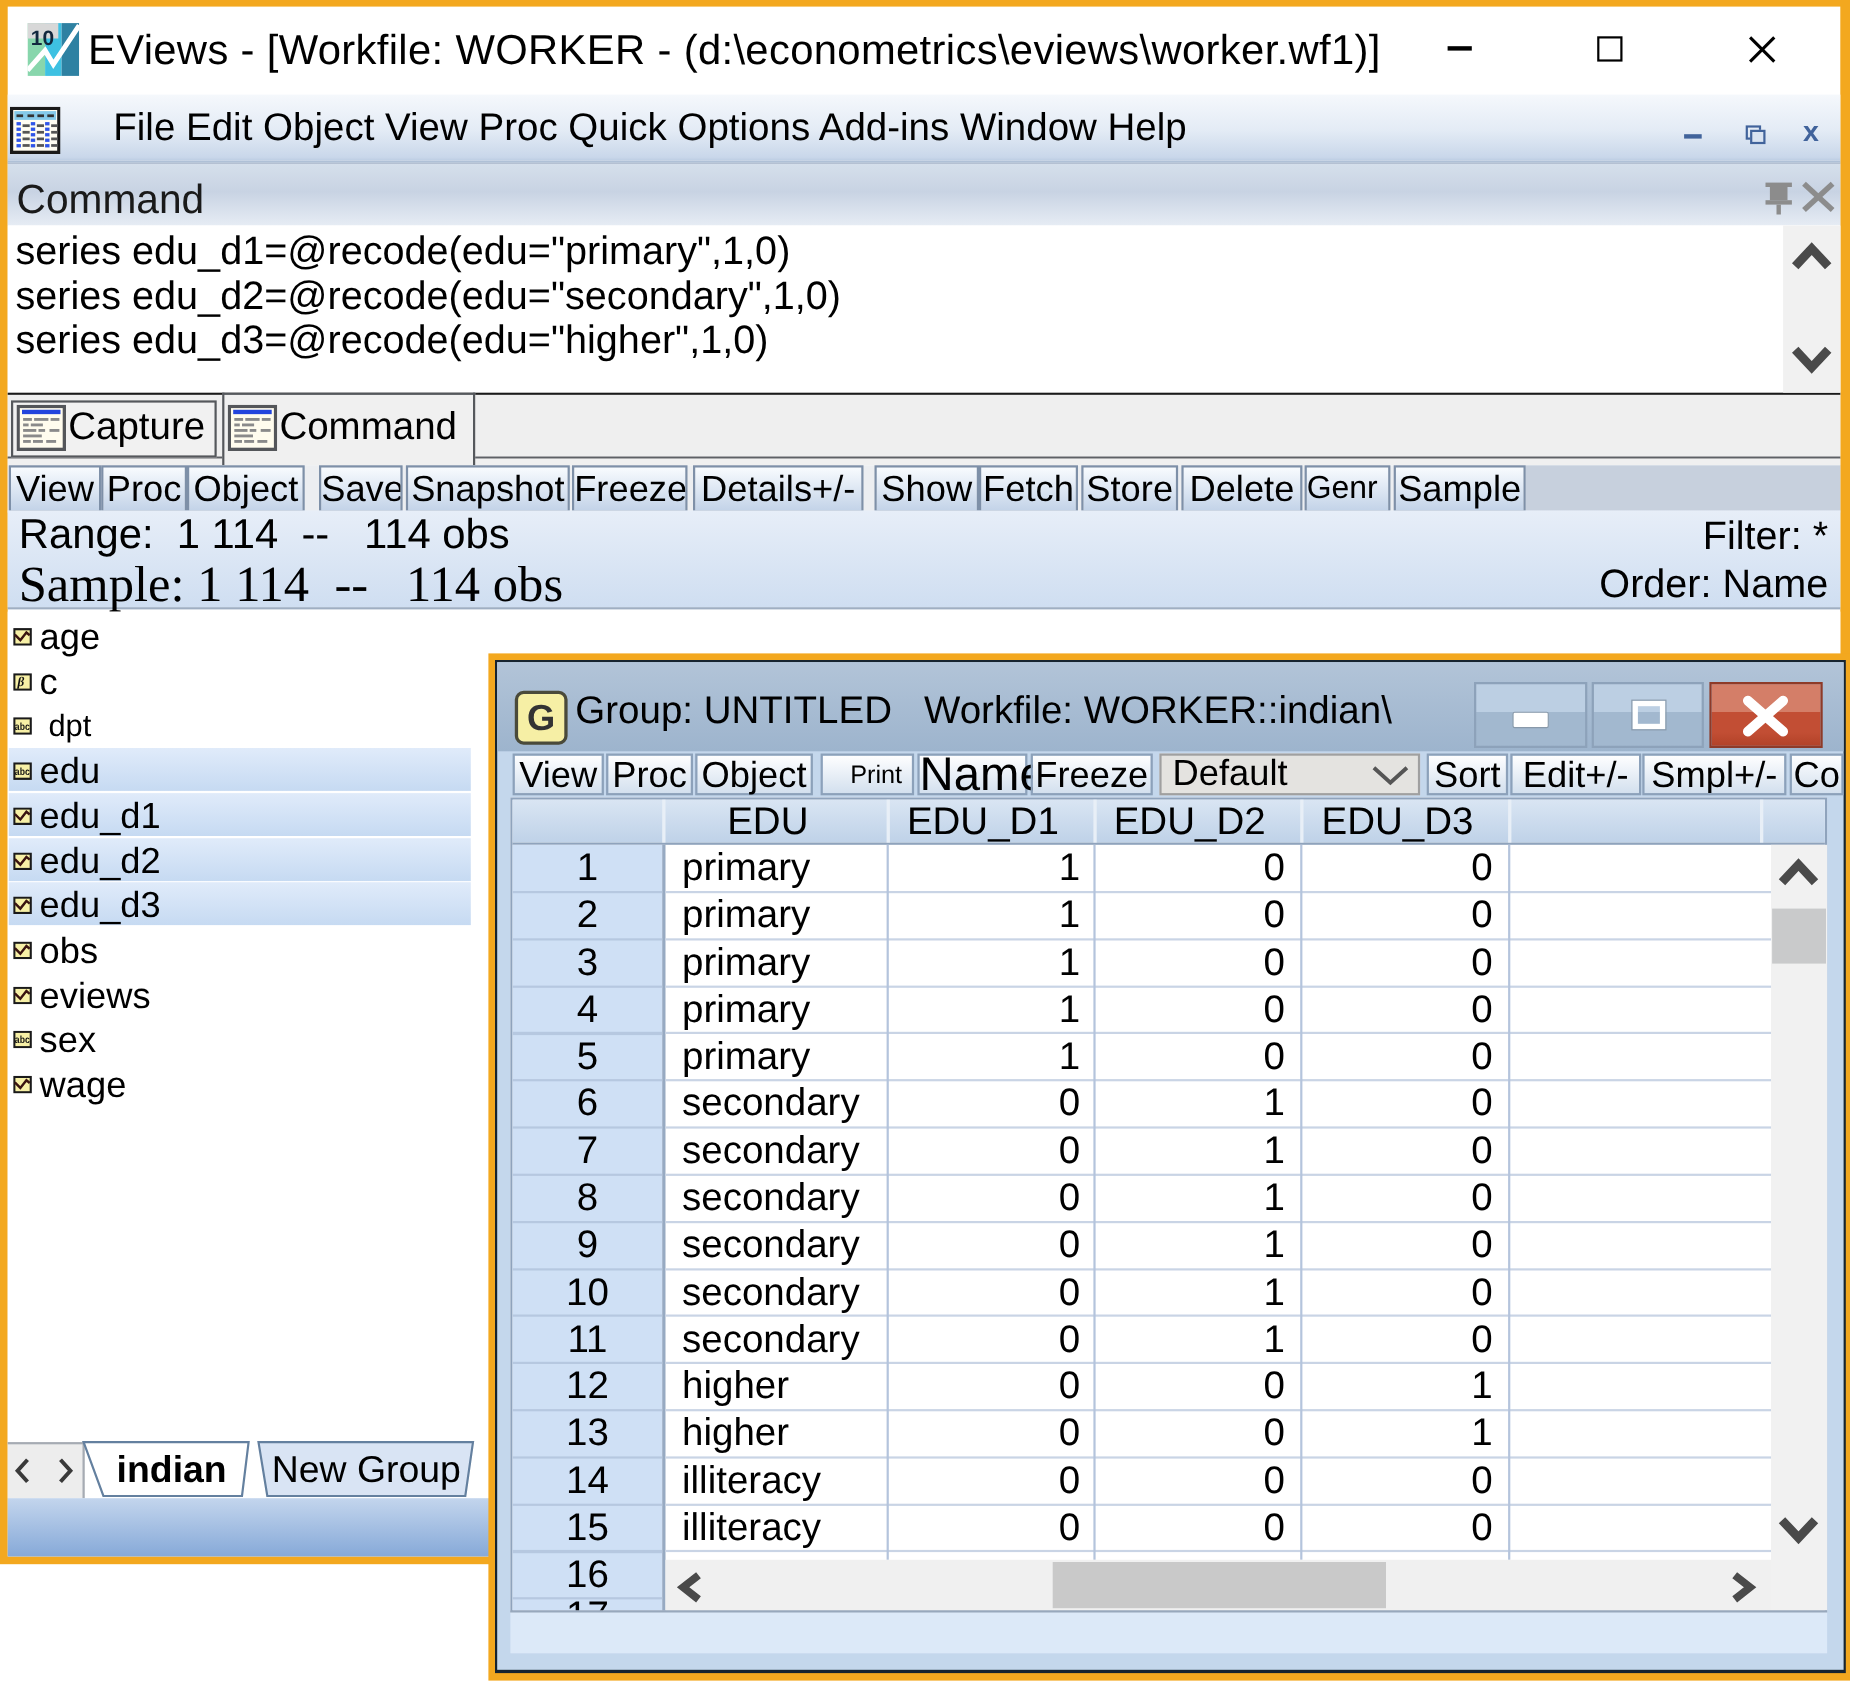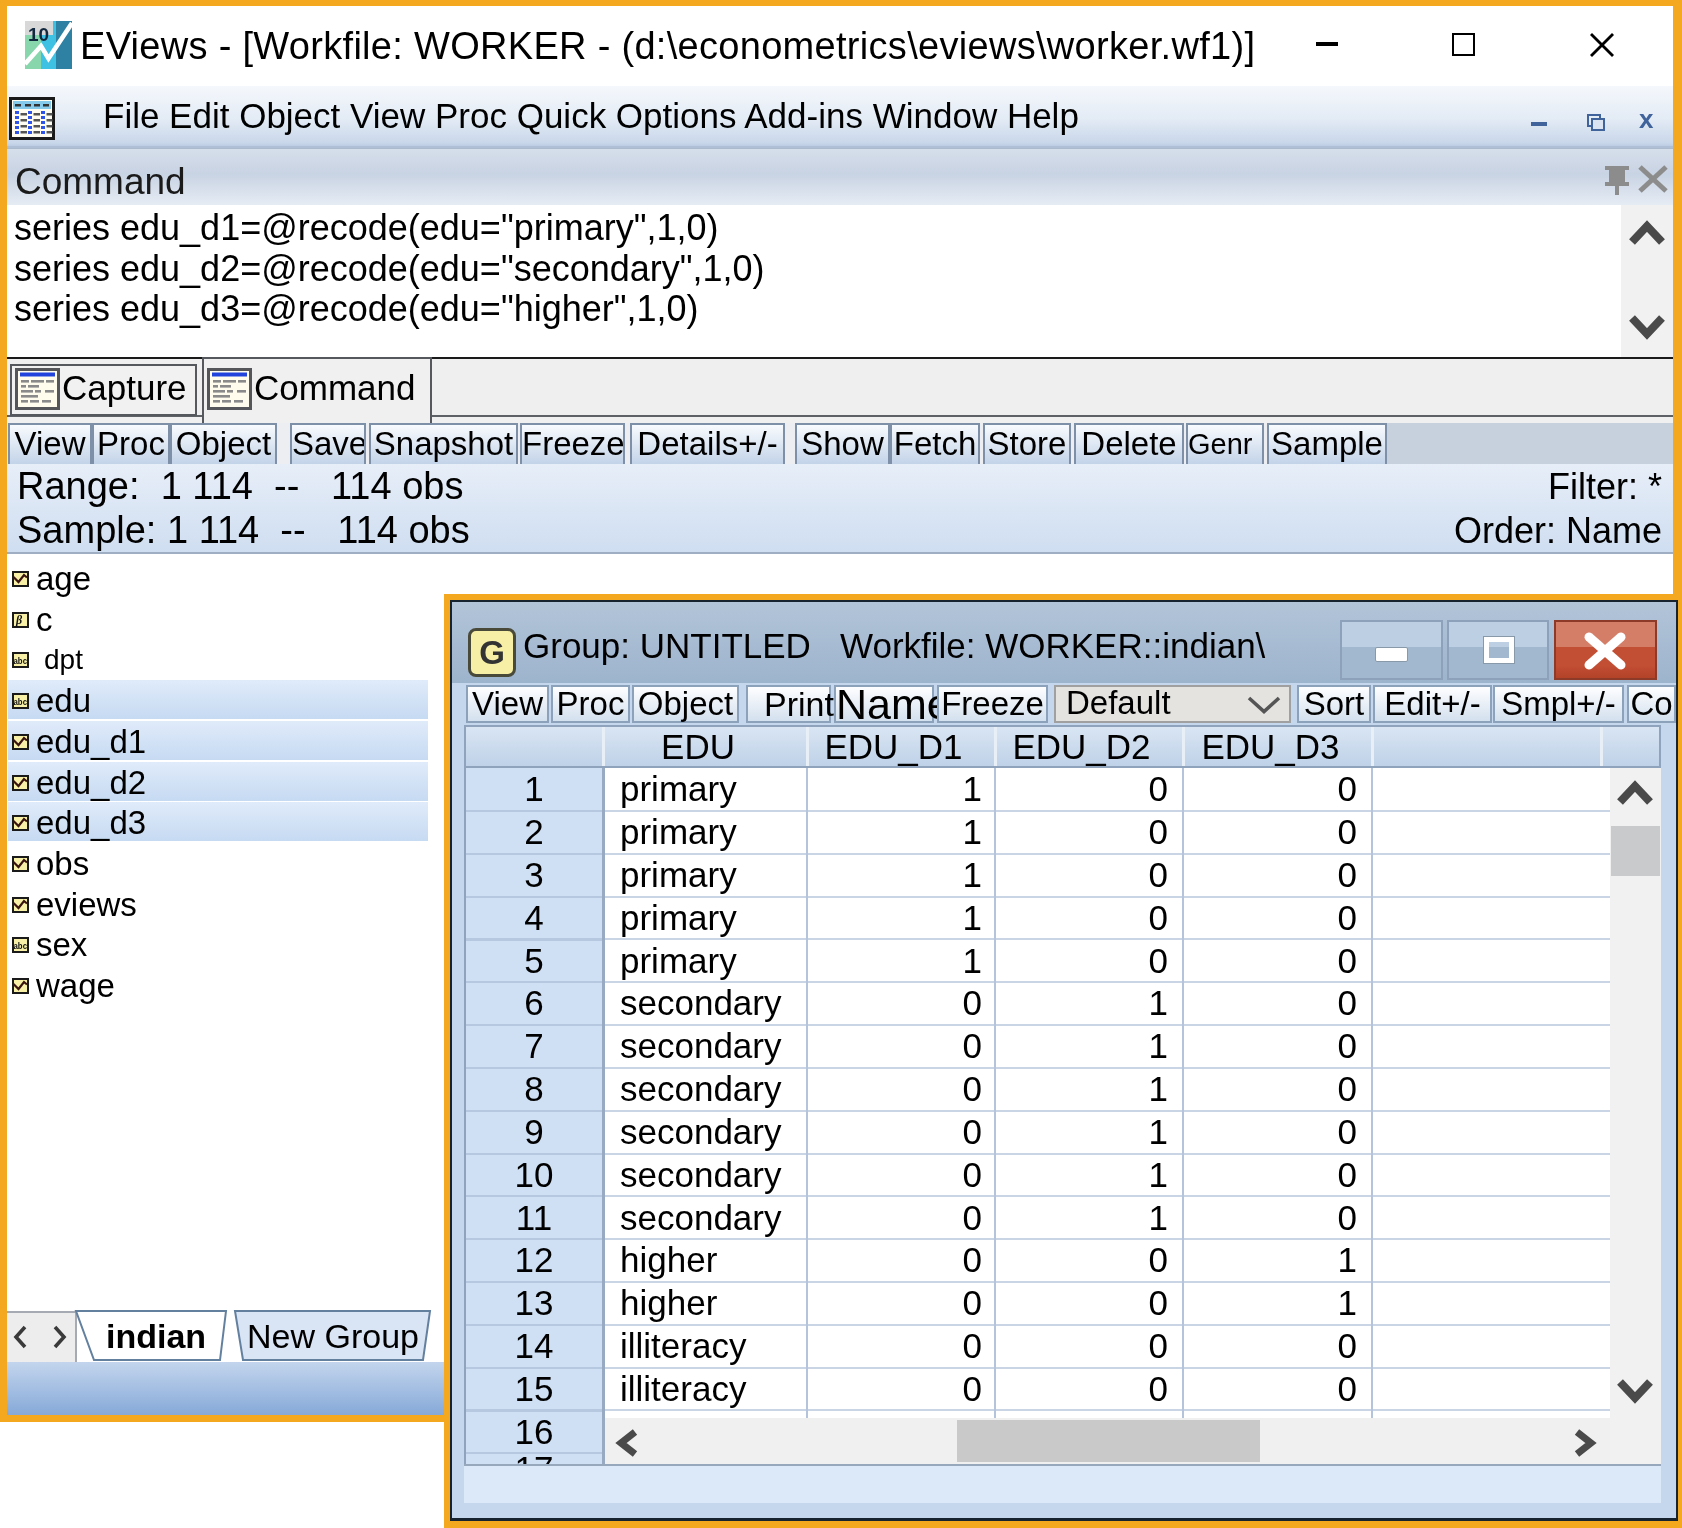--- a/index.html
+++ b/index.html
@@ -151,21 +151,21 @@
 <div class="a" style="left:520px;top:423px;width:105px;height:43px;background:linear-gradient(#F8FBFE,#C3D3E8);border:2px solid #7E90A8;box-sizing:border-box;text-align:center;font-size:33px;line-height:38px;white-space:nowrap;overflow:hidden;">Freeze</div>
 <div class="a" style="left:630px;top:423px;width:155px;height:43px;background:linear-gradient(#F8FBFE,#C3D3E8);border:2px solid #7E90A8;box-sizing:border-box;text-align:center;font-size:33px;line-height:38px;white-space:nowrap;overflow:hidden;">Details+/-</div>
 <div class="a" style="left:795px;top:423px;width:95px;height:43px;background:linear-gradient(#F8FBFE,#C3D3E8);border:2px solid #7E90A8;box-sizing:border-box;text-align:center;font-size:33px;line-height:38px;white-space:nowrap;overflow:hidden;">Show</div>
 <div class="a" style="left:890px;top:423px;width:90px;height:43px;background:linear-gradient(#F8FBFE,#C3D3E8);border:2px solid #7E90A8;box-sizing:border-box;text-align:center;font-size:33px;line-height:38px;white-space:nowrap;overflow:hidden;">Fetch</div>
 <div class="a" style="left:983px;top:423px;width:88px;height:43px;background:linear-gradient(#F8FBFE,#C3D3E8);border:2px solid #7E90A8;box-sizing:border-box;text-align:center;font-size:33px;line-height:38px;white-space:nowrap;overflow:hidden;">Store</div>
 <div class="a" style="left:1074px;top:423px;width:110px;height:43px;background:linear-gradient(#F8FBFE,#C3D3E8);border:2px solid #7E90A8;box-sizing:border-box;text-align:center;font-size:33px;line-height:38px;white-space:nowrap;overflow:hidden;">Delete</div>
 <div class="a" style="left:1186px;top:423px;width:78px;height:43px;background:linear-gradient(#F8FBFE,#C3D3E8);border:2px solid #7E90A8;box-sizing:border-box;text-align:left;font-size:29px;line-height:38px;white-space:nowrap;overflow:hidden;">Genr</div>
 <div class="a" style="left:1267px;top:423px;width:120px;height:43px;background:linear-gradient(#F8FBFE,#C3D3E8);border:2px solid #7E90A8;box-sizing:border-box;text-align:center;font-size:33px;line-height:38px;white-space:nowrap;overflow:hidden;">Sample</div>
 <div class="a" style="left:7px;top:464px;width:1666px;height:90px;background:linear-gradient(#E7EEF8,#CFDEF1);border-bottom:2px solid #9FAEC2;box-sizing:border-box;"></div>
 <div class="tx" style="left:17px;top:464px;height:45px;line-height:45px;font-size:38px;">Range:  1 114  --   114 obs</div>
-<div class="tx" style="left:17px;top:508px;height:45px;line-height:45px;font-size:38px;">Sample: 1 114  --   114 obs</div>
+<div class="tx" style="left:17px;top:508px;height:45px;line-height:45px;font-size:46px;font-family:Liberation Serif, serif;">Sample: 1 114  --   114 obs</div>
 <div class="tx" style="left:1380px;top:464px;width:282px;height:45px;line-height:45px;font-size:36px;text-align:right;">Filter: *</div>
 <div class="tx" style="left:1380px;top:508px;width:282px;height:45px;line-height:45px;font-size:36px;text-align:right;">Order: Name</div>
 <div class="a" style="left:7px;top:556px;width:1666px;height:755px;background:#fff;"></div>
 <svg style="left:12px;top:571.0px;" width="17" height="16" viewBox="0 0 17 16">
     <rect x="1" y="1" width="15" height="14" fill="#F7F0A6" stroke="#1A1A1A" stroke-width="2"></rect>
     <polyline points="1.5,6 6.5,11 12,4 15,6.5" fill="none" stroke="#3A1410" stroke-width="2.2"></polyline>
   </svg>
 <div class="tx" style="left:36px;top:558.0px;height:40px;line-height:42px;font-size:33px;">age</div>
 <svg style="left:12px;top:611.7px;" width="17" height="16" viewBox="0 0 17 16">
     <rect x="1" y="1" width="15" height="14" fill="#F7F0A6" stroke="#1A1A1A" stroke-width="2"></rect>
@@ -246,21 +246,21 @@
 <div class="a" style="left:1554px;top:620px;width:103px;height:60px;background:linear-gradient(#D47E68 0 45%,#C24E34 45% 78%,#B24228 100%);border:2px solid #8E3A28;box-sizing:border-box;"></div>
 <svg style="left:1580px;top:630px;" width="50" height="42" viewBox="0 0 50 42">
 <g stroke="#fff" stroke-width="9" stroke-linecap="round">
       <line x1="9" y1="7" x2="41" y2="35"></line>
       <line x1="41" y1="7" x2="9" y2="35"></line>
     </g>
 </svg>
 <div class="a" style="left:466px;top:685px;width:83px;height:38px;background:linear-gradient(#FEFEFF,#D3E0EE);border:2px solid #8CA1BA;box-sizing:border-box;text-align:center;font-size:33px;line-height:34px;">View</div>
 <div class="a" style="left:551px;top:685px;width:79px;height:38px;background:linear-gradient(#FEFEFF,#D3E0EE);border:2px solid #8CA1BA;box-sizing:border-box;text-align:center;font-size:33px;line-height:34px;">Proc</div>
 <div class="a" style="left:632px;top:685px;width:107px;height:38px;background:linear-gradient(#FEFEFF,#D3E0EE);border:2px solid #8CA1BA;box-sizing:border-box;text-align:center;font-size:33px;line-height:34px;">Object</div>
-<div class="a" style="left:746px;top:685px;width:85px;height:38px;background:linear-gradient(#FEFEFF,#D3E0EE);border:2px solid #8CA1BA;box-sizing:border-box;text-align:center;font-size:34px;line-height:34px;padding-left:16px;">Print</div>
+<div class="a" style="left:746px;top:685px;width:85px;height:38px;background:linear-gradient(#FEFEFF,#D3E0EE);border:2px solid #8CA1BA;box-sizing:border-box;text-align:center;font-size:23px;line-height:34px;padding-left:16px;">Print</div>
 <div class="a" style="left:834px;top:685px;width:100px;height:38px;background:linear-gradient(#FEFEFF,#D3E0EE);border:2px solid #8CA1BA;box-sizing:border-box;text-align:left;font-size:43px;line-height:34px;">Name</div>
 <div class="a" style="left:937px;top:685px;width:111px;height:38px;background:linear-gradient(#FEFEFF,#D3E0EE);border:2px solid #8CA1BA;box-sizing:border-box;text-align:center;font-size:33px;line-height:34px;">Freeze</div>
 <div class="a" style="left:1054px;top:685px;width:237px;height:38px;background:#E4E3E0;border:2px solid #A0A0A0;box-sizing:border-box;"></div>
 <div class="tx" style="left:1066px;top:685px;height:38px;line-height:36px;font-size:33px;">Default</div>
 <svg style="left:1244px;top:694px;" width="40" height="22" viewBox="0 0 40 22">
     <polyline points="5,4 20,17.5 35,4" fill="none" stroke="#555" stroke-width="3.6"></polyline>
   </svg>
 <div class="a" style="left:1297px;top:685px;width:74px;height:38px;background:linear-gradient(#FEFEFF,#D3E0EE);border:2px solid #8CA1BA;box-sizing:border-box;text-align:center;font-size:33px;line-height:34px;overflow:hidden;">Sort</div>
 <div class="a" style="left:1373px;top:685px;width:119px;height:38px;background:linear-gradient(#FEFEFF,#D3E0EE);border:2px solid #8CA1BA;box-sizing:border-box;text-align:center;font-size:33px;line-height:34px;overflow:hidden;">Edit+/-</div>
 <div class="a" style="left:1493px;top:685px;width:131px;height:38px;background:linear-gradient(#FEFEFF,#D3E0EE);border:2px solid #8CA1BA;box-sizing:border-box;text-align:center;font-size:33px;line-height:34px;overflow:hidden;">Smpl+/-</div>

